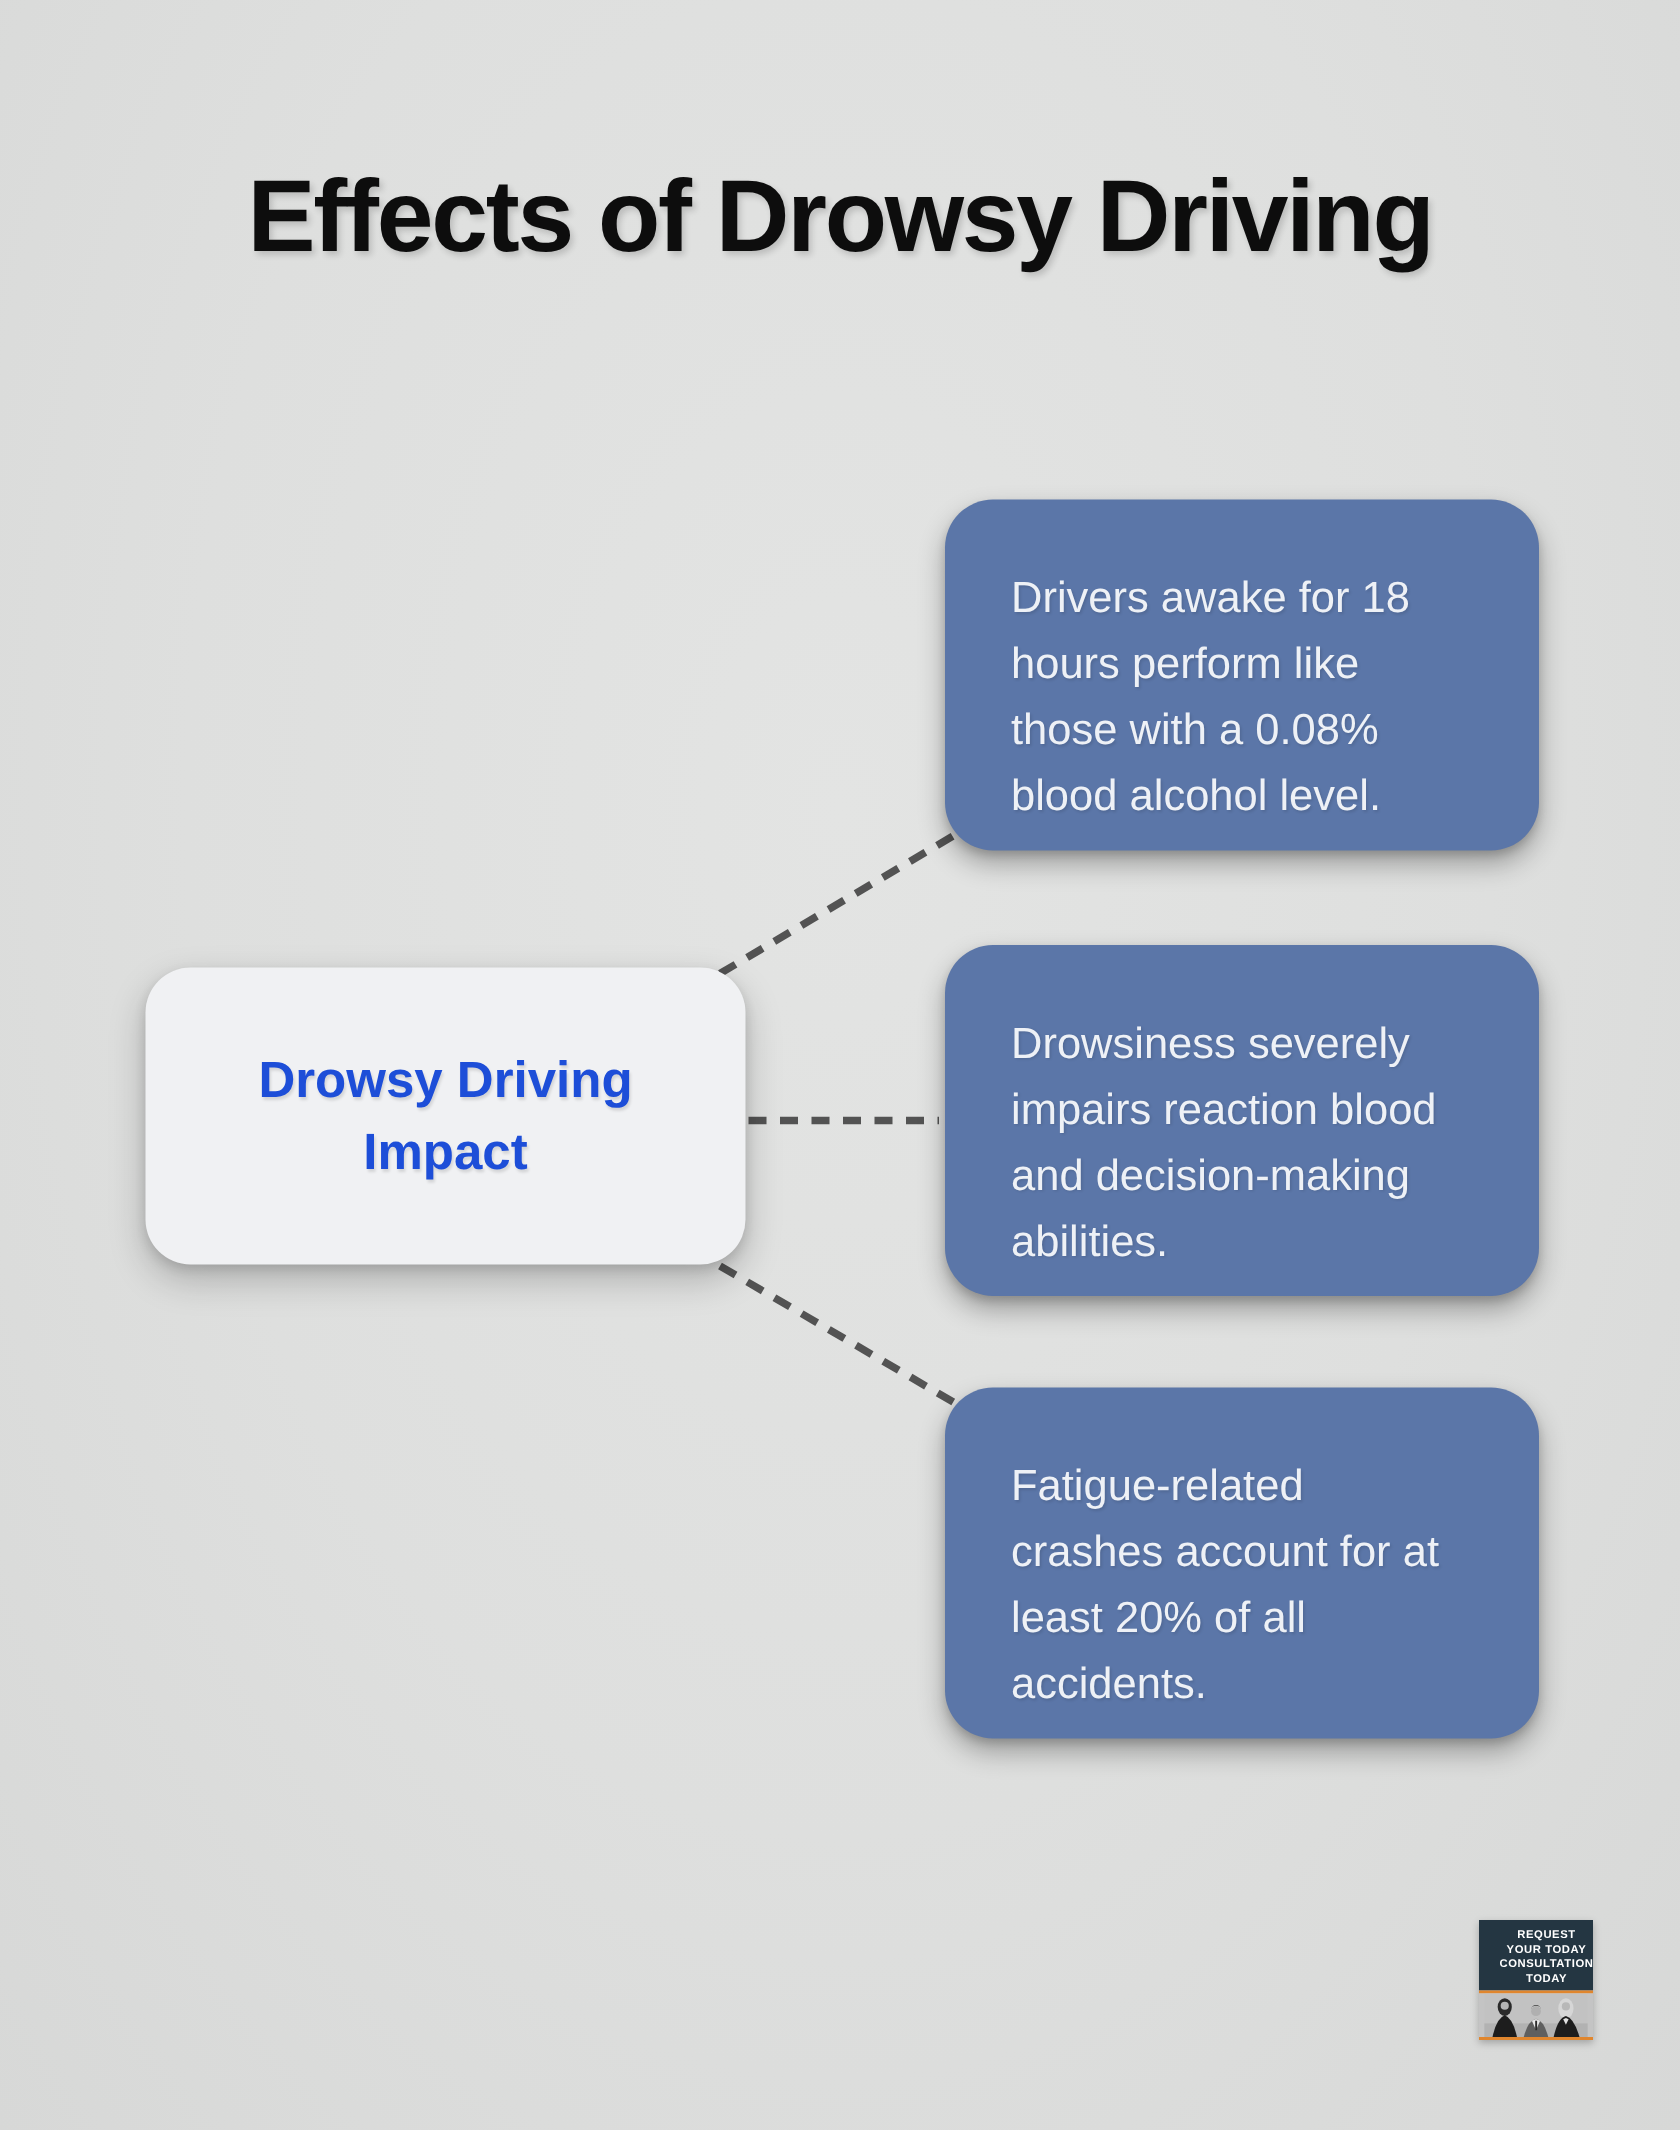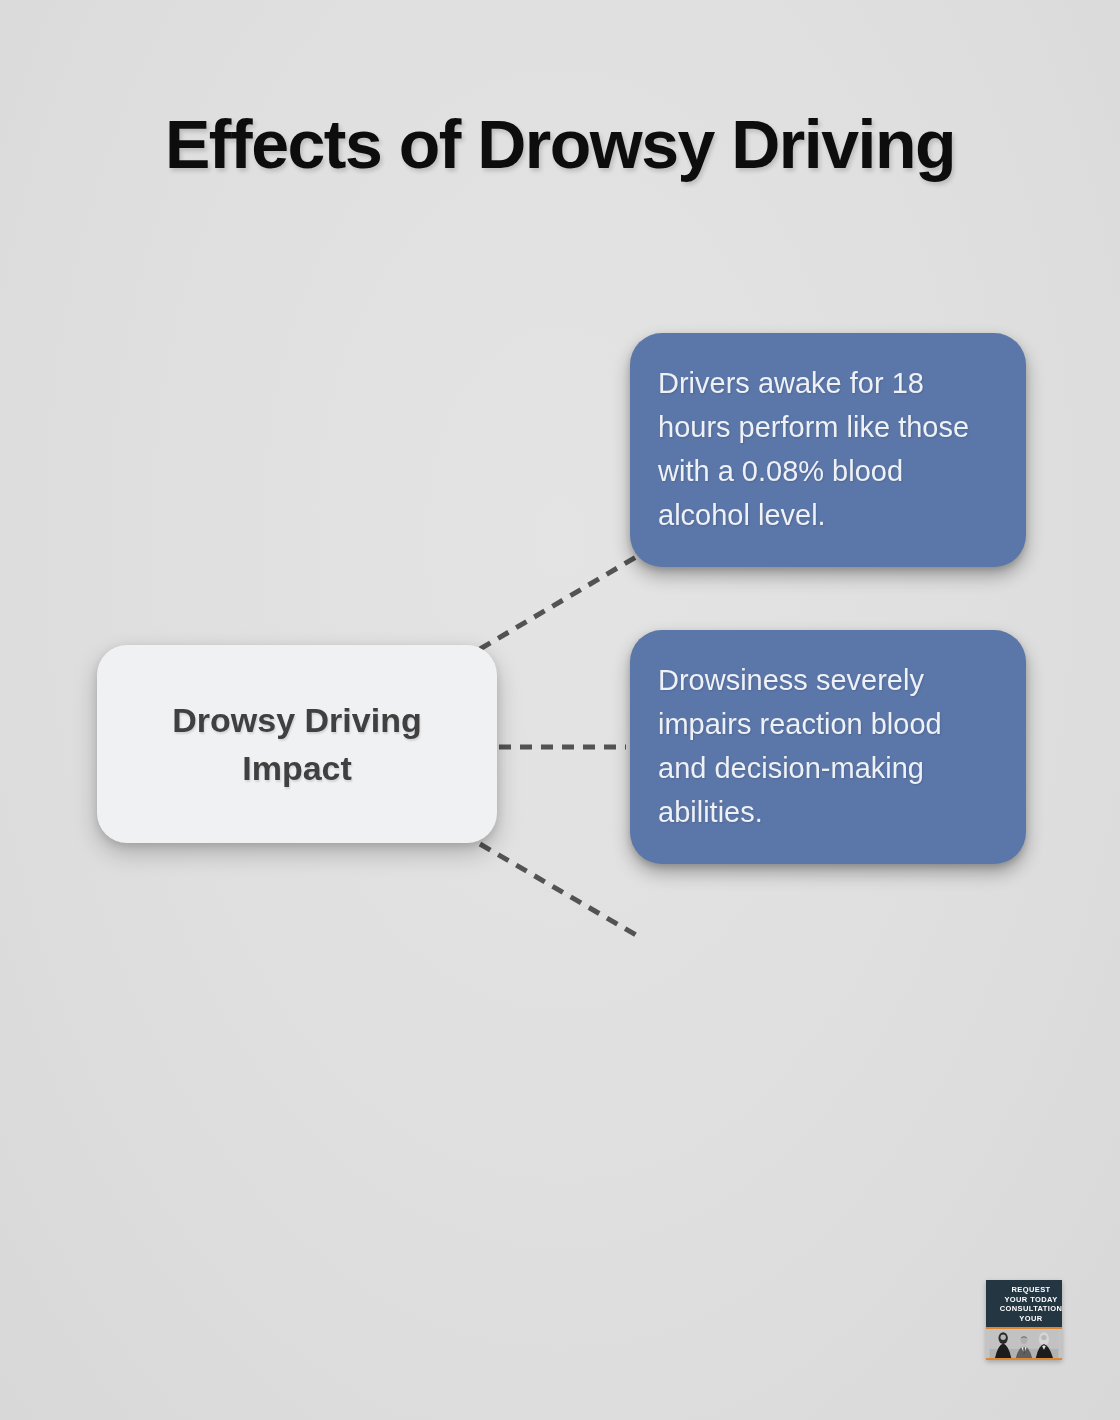--- a/index.html
+++ b/index.html
@@ -54,37 +54,37 @@
     box-shadow: 0 10px 24px rgba(0,0,0,0.22), 0 3px 8px rgba(0,0,0,0.12);
     display: flex;
     align-items: center;
     justify-content: center;
     text-align: center;
     padding: 0 30px;
   }
   .center-node span {
     font-size: 34px;
     font-weight: 700;
-    color: #404040;
+    color: #1d4ed8;
     line-height: 48px;
     text-shadow: 1px 2px 2px rgba(0,0,0,0.12);
   }
   .fact-box {
     position: absolute;
     left: 630px;
     width: 396px;
     height: 234px;
     box-sizing: border-box;
     background: #5b76a8;
     border-radius: 32px;
     box-shadow: 0 9px 18px rgba(0,0,0,0.30), 0 3px 6px rgba(0,0,0,0.15);
     padding: 28px 38px 26px 28px;
   }
   .fact-box p {
-    margin: 0;
+    margin: 16px;
     font-size: 29px;
     line-height: 44px;
     color: #eef1f6;
     text-shadow: 1px 1px 2px rgba(0,0,0,0.12);
   }
   .fact-1 { top: 333px; }
   .fact-2 { top: 630px; }
   .fact-3 { top: 925px; }
   .badge {
     position: absolute;
@@ -150,27 +150,30 @@
   </div>
 
   <div class="fact-box fact-1">
     <p>Drivers awake for 18 hours perform like those with a 0.08% blood alcohol level.</p>
   </div>
 
   <div class="fact-box fact-2">
     <p>Drowsiness severely impairs reaction blood and decision-making abilities.</p>
   </div>
 
+  <div class="fact-box fact-3">
+    <p>Fatigue-related crashes account for at least 20% of all accidents.</p>
+  </div>
 
   <div class="badge">
     <div class="badge-top">
       <div>REQUEST</div>
       <div>YOUR TODAY</div>
       <div>CONSULTATION</div>
-      <div>YOUR</div>
+      <div>TODAY</div>
     </div>
     <div class="badge-divider"></div>
     <div class="badge-photo">
       <svg viewBox="0 0 76 32" xmlns="http://www.w3.org/2000/svg">
         <rect x="0" y="0" width="76" height="32" fill="#c2c2c2"></rect>
         <rect x="0" y="22" width="76" height="10" fill="#b2b2b2"></rect>
 
         <ellipse cx="15" cy="10" rx="5.2" ry="6.5" fill="#2a2a2a"></ellipse>
         <circle cx="15" cy="9" r="3" fill="#b5b5b5"></circle>
         <path d="M6,32 Q9,18 15,16 Q21,18 24,32 Z" fill="#1d1d1d"></path>

